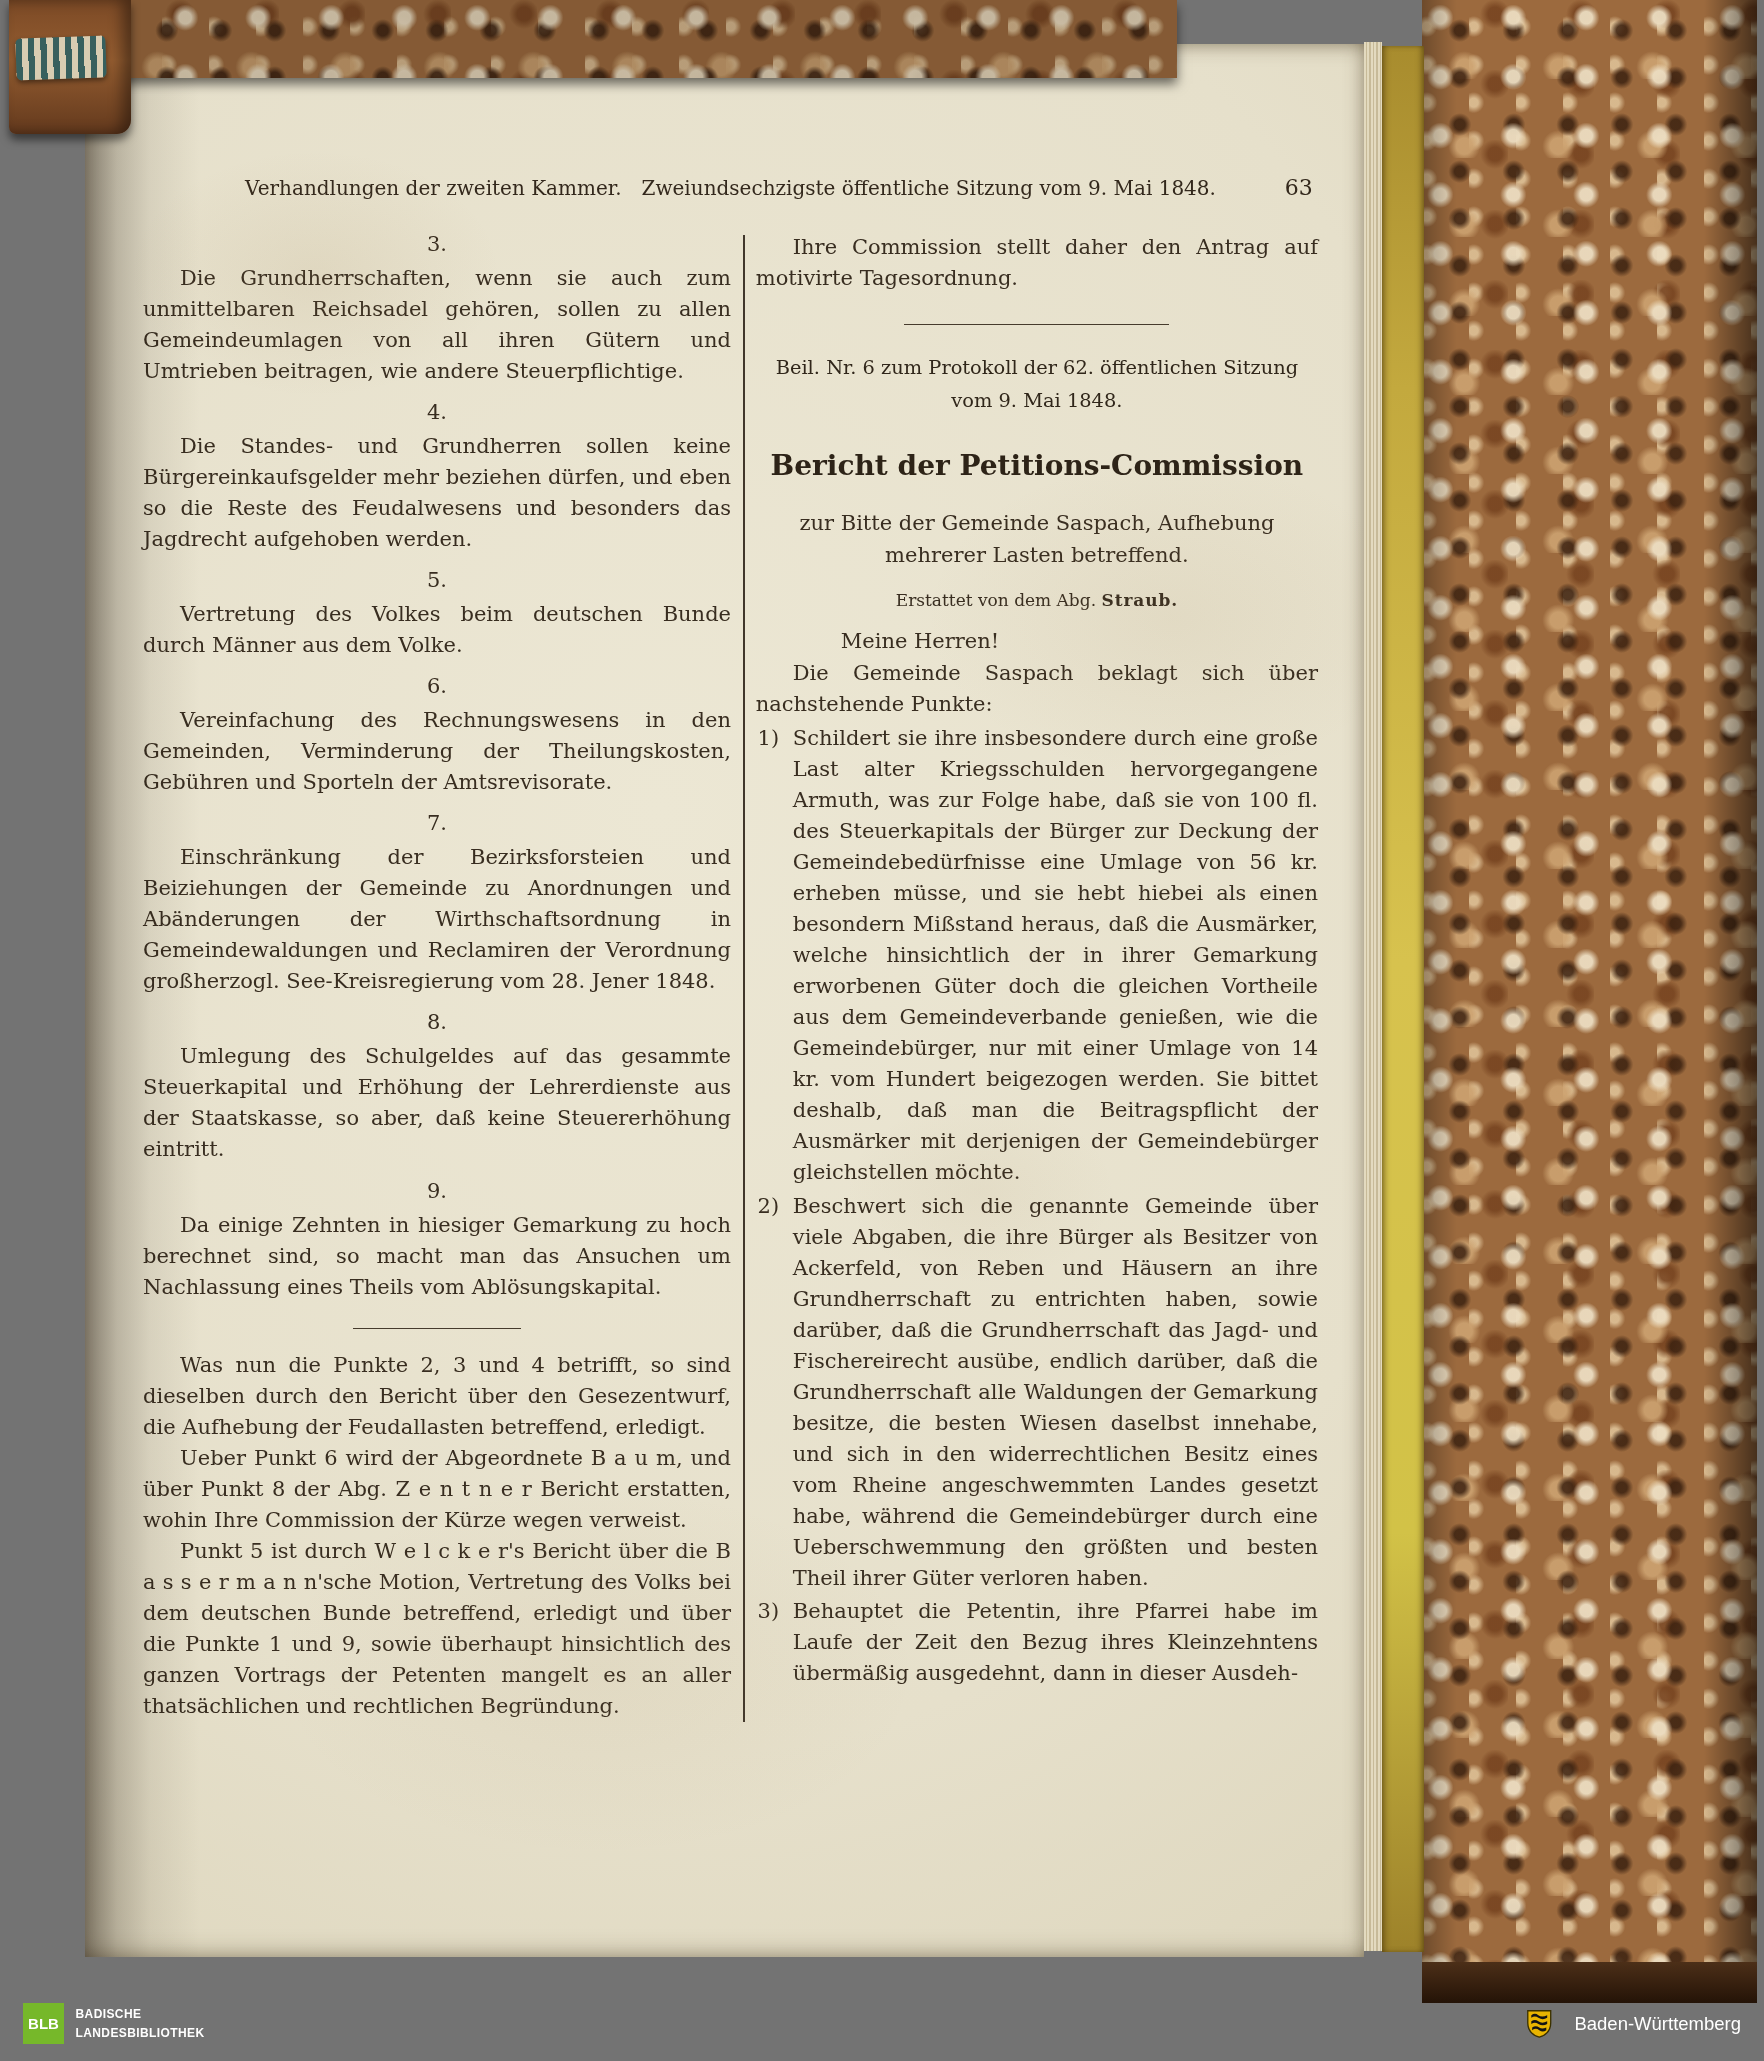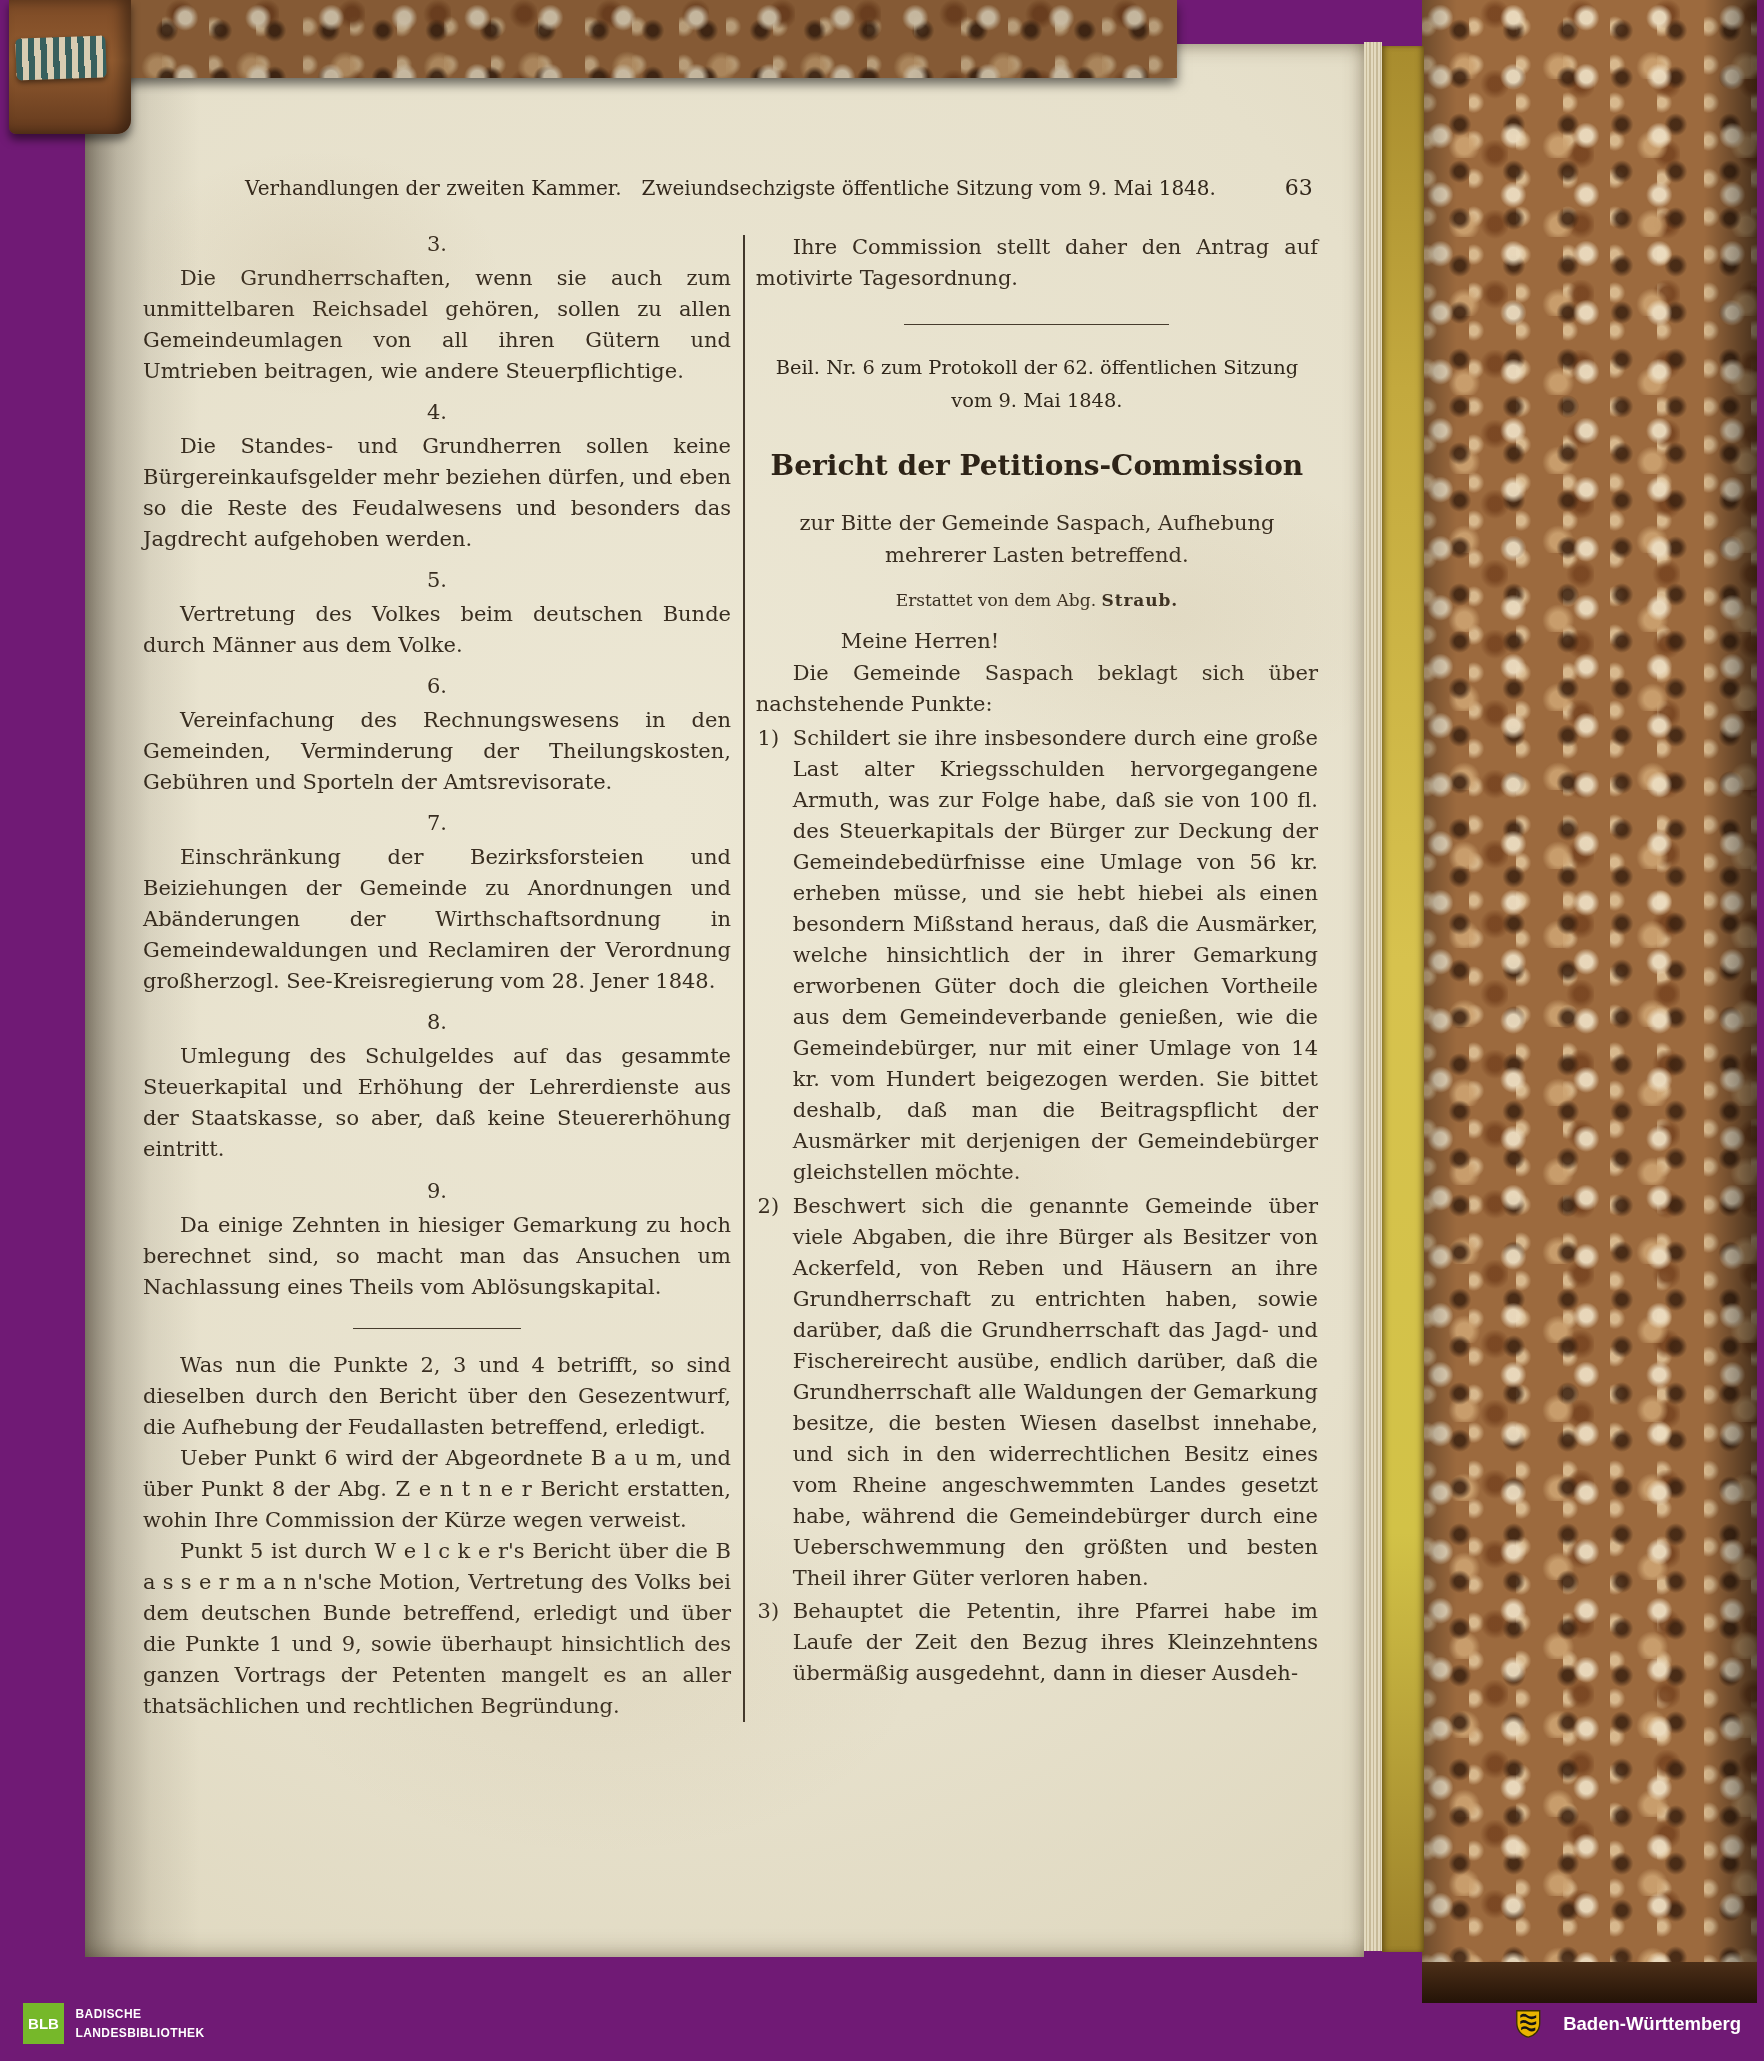--- a/index.html
+++ b/index.html
@@ -1,19 +1,19 @@
 <!DOCTYPE html>
 <html style="font-size:14px"><head>
 <meta charset="utf-8">
 <style>
   * { margin:0; padding:0; box-sizing:border-box; }
   html,body { width:1764px; height:2062px; background:#0b0a09; overflow:hidden; }
   body { font-family:"DejaVu Serif","Liberation Serif",serif; position:relative; }
 
-  .scene { position:absolute; inset:0; background:#701a75; }
+  .scene { position:absolute; inset:0; background:#737373; }
 
   
   .marble-right, .top-marble {
     background-color:#9c6a3e;
     background-image:
       radial-gradient(circle at 25% 30%, rgba(236,221,193,.95) 0 6.2px, rgba(236,221,193,0) 13.2px),
       radial-gradient(circle at 70% 65%, rgba(59,33,16,.85) 0 5.3px, rgba(59,33,16,0) 11.5px),
       radial-gradient(circle at 45% 85%, rgba(205,163,113,.9) 0 8px, rgba(205,163,113,0) 16px),
       radial-gradient(circle at 85% 20%, rgba(120,69,33,.9) 0 7px, rgba(120,69,33,0) 15px),
       radial-gradient(circle at 10% 70%, rgba(226,198,156,.85) 0 4.4px, rgba(226,198,156,0) 10.6px);
@@ -91,21 +91,21 @@
   .point-text { flex:1; font-size:21px; line-height:31px; text-align:justify; }
 
   
   .footer { position:absolute; left:0; right:0; top:1985px; height:77px; z-index:8;
     display:flex; align-items:center; justify-content:space-between; padding:0 23px;
     font-family:"Liberation Sans","DejaVu Sans",sans-serif; }
   .footer-left { display:flex; align-items:center; gap:11.5px; cursor:pointer; }
   .blb-box { width:41px; height:41px; background:#76b82a; color:#fff; font-weight:bold;
     font-size:15px; display:flex; align-items:center; justify-content:center; }
   .lib-name { color:#fff; font-weight:bold; font-size:12px; line-height:18.5px; letter-spacing:0.4px; }
-  .footer-right { display:flex; align-items:center; gap:22px; color:#fff; font-weight:bold;
+  .footer-right { display:flex; align-items:center; gap:22px; color:#fff; font-weight:normal;
     font-size:18.5px; cursor:pointer; }
 </style>
 </head>
 <body>
 
 <div class="scene">
 
   <div class="marble-right"></div>
   <div class="gilt"></div>
   <div class="page-edge"></div>

